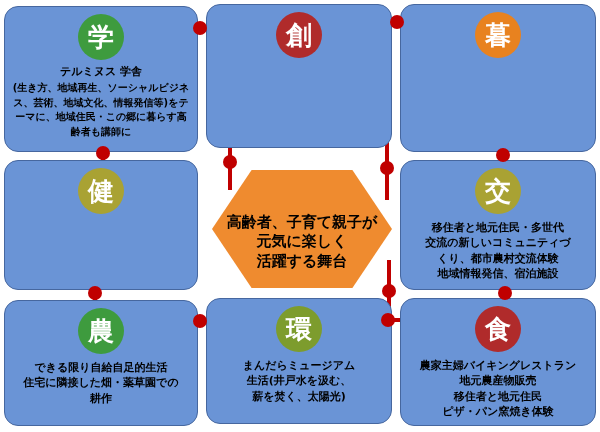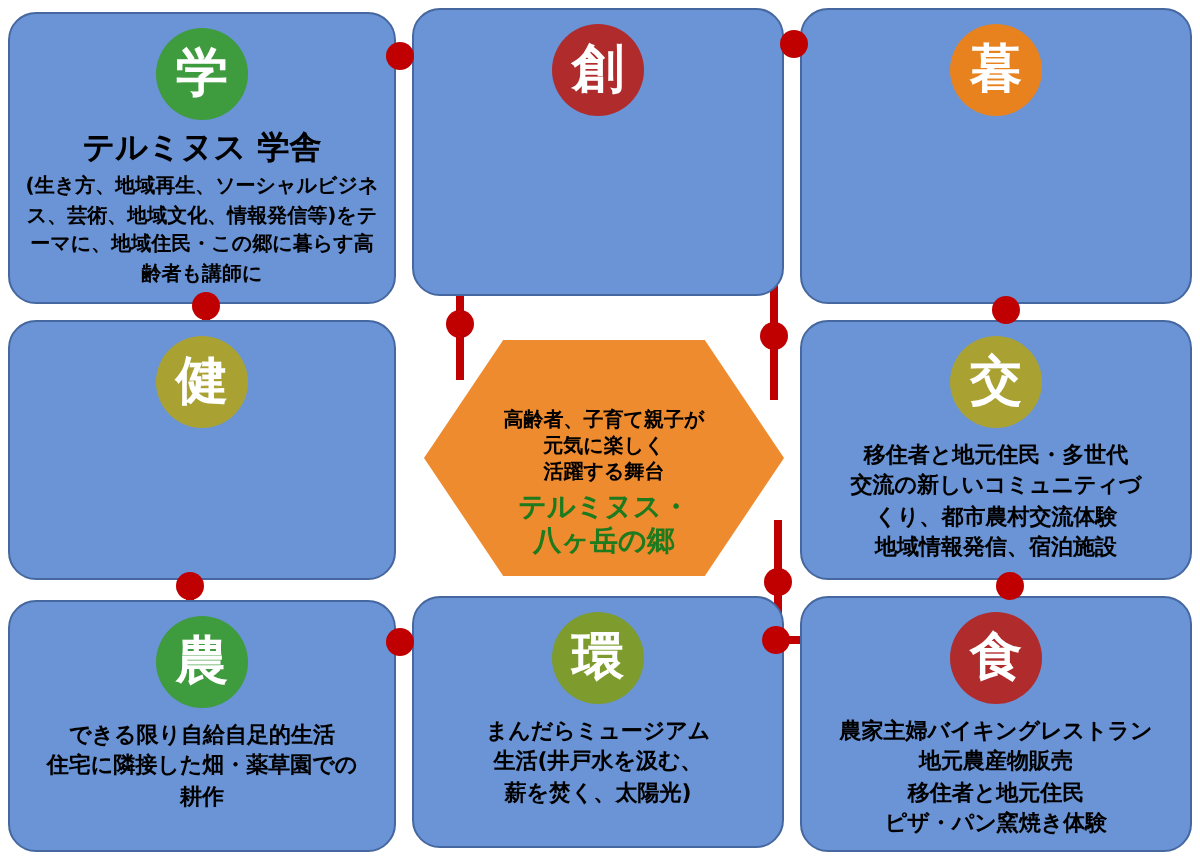--- a/index.html
+++ b/index.html
@@ -19,33 +19,33 @@
     border-radius:14px;
     display:flex;flex-direction:column;align-items:center;
     padding:5px 6px;
   }
   .badge{
     width:46px;height:46px;border-radius:50%;
     color:#fff;font-size:26px;font-weight:bold;line-height:1;
     display:flex;align-items:center;justify-content:center;
     margin:2px auto 4px auto;flex:0 0 auto;
   }
-  .title{font-weight:bold;font-size:16px;text-align:center;white-space:pre-line;}
+  .title{font-weight:bold;font-size:11px;text-align:center;white-space:pre-line;}
   .body{
     font-weight:bold;font-size:11px;line-height:1.4;
     text-align:center;white-space:pre-line;margin-top:2px;
   }
   .body.small{font-size:10px;line-height:1.45;text-align:center;}
   .hex{
     position:absolute;z-index:1;left:212px;top:170px;width:180px;height:118px;
     background:var(--hex_fill,#ef8b2f);
     clip-path:polygon(22% 0,78% 0,100% 50%,78% 100%,22% 100%,0 50%);
     display:flex;flex-direction:column;align-items:center;justify-content:center;
   }
-  .hex .desc{font-size:10px;font-weight:bold;text-align:center;white-space:pre-line;line-height:1.3;margin-top:26px;}
+  .hex .desc{font-size:15px;font-weight:bold;text-align:center;white-space:pre-line;line-height:1.3;margin-top:26px;}
   .hex .highlight{
     font-size:14px;font-weight:bold;text-align:center;white-space:pre-line;
     color:var(--highlight_text,#1d7a1d);margin-top:3px;line-height:1.25;
   }
   
   .b-learn   {left:4px;  top:6px;   width:194px;height:146px;}
   .b-create  {left:206px;top:4px;   width:186px;height:144px;}
   .b-live    {left:400px;top:4px;   width:196px;height:148px;}
   .b-health  {left:4px;  top:160px; width:194px;height:130px;}
   .b-exchange{left:400px;top:160px; width:196px;height:130px;}
@@ -87,22 +87,20 @@
   </div>
 
   <div class="box b-health">
     <div class="badge" style="background-color: rgb(169, 162, 51);">健</div>
   </div>
 
   <div class="hex">
     <div class="desc">高齢者、子育て親子が
 元気に楽しく
 活躍する舞台</div>
-    <div class="highlight">テルミヌス・
-八ヶ岳の郷</div>
   </div>
 
   <div class="box b-exchange">
     <div class="badge" style="background-color: rgb(169, 162, 51);">交</div>
     <div class="body">移住者と地元住民・多世代
 交流の新しいコミュニティづ
 くり、都市農村交流体験
 地域情報発信、宿泊施設</div>
   </div>
 

